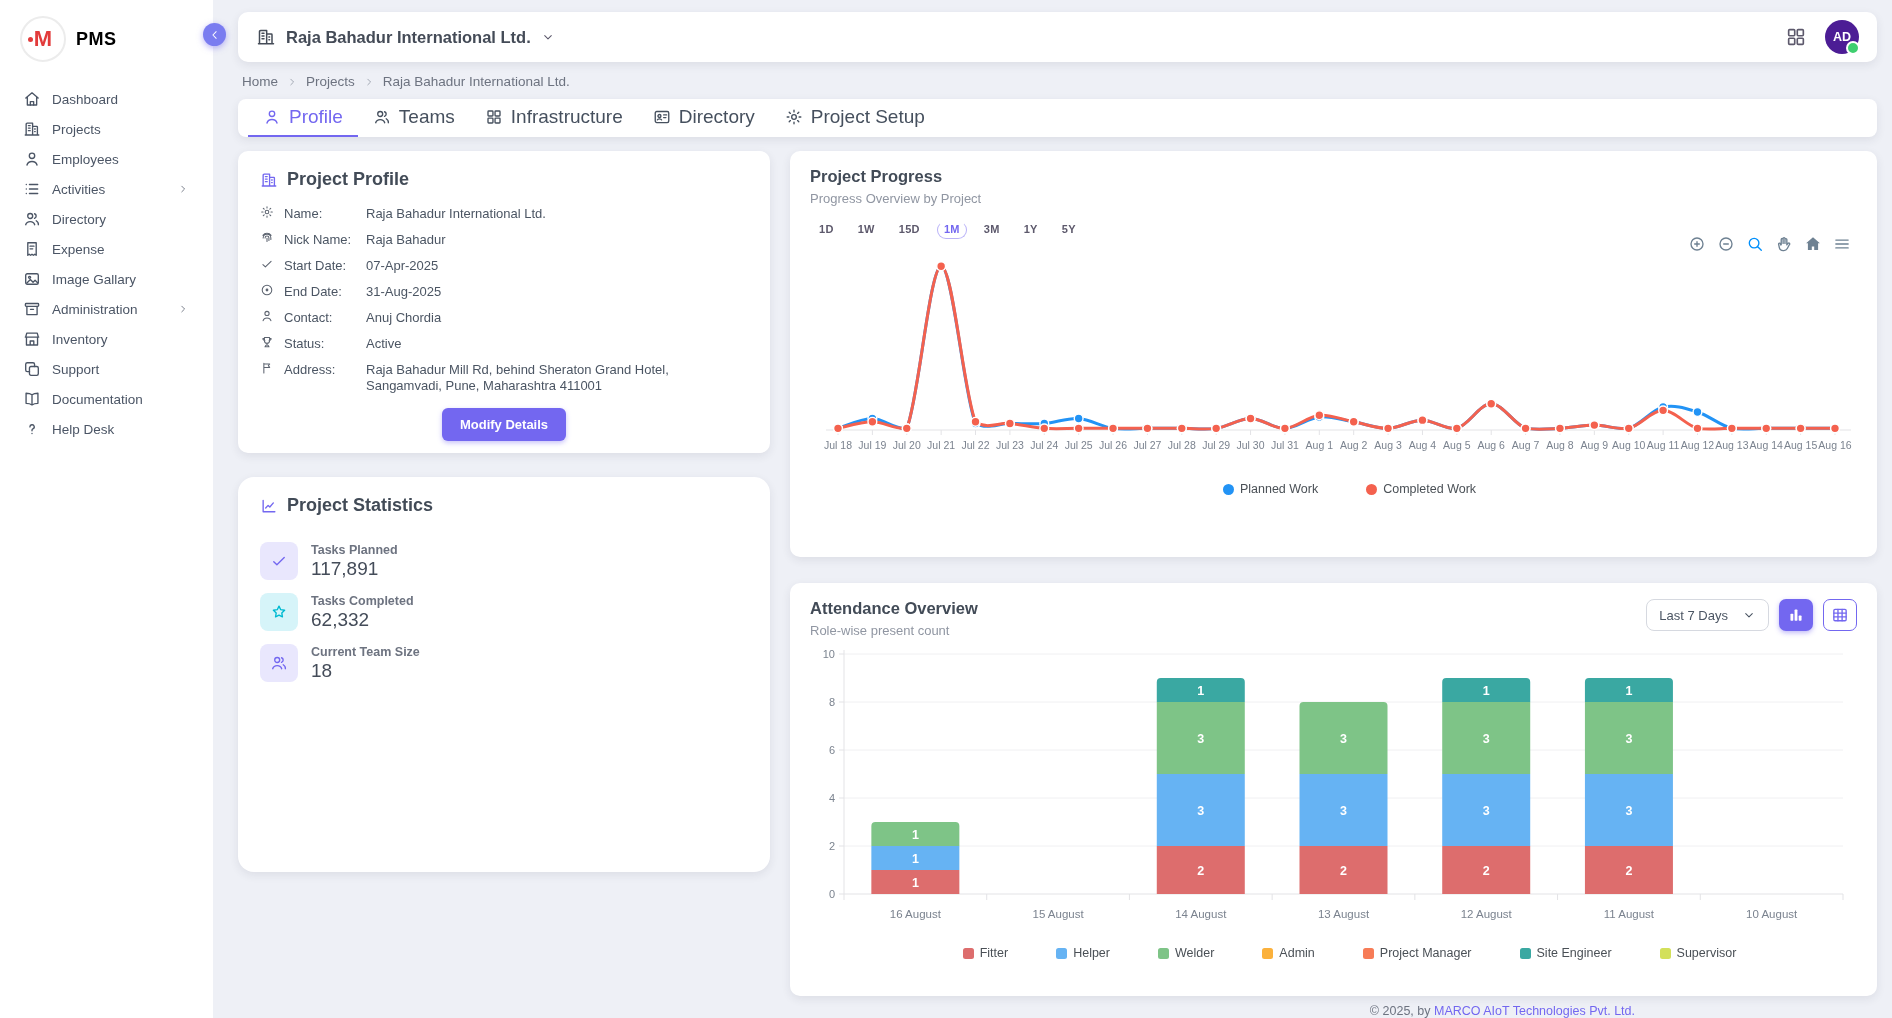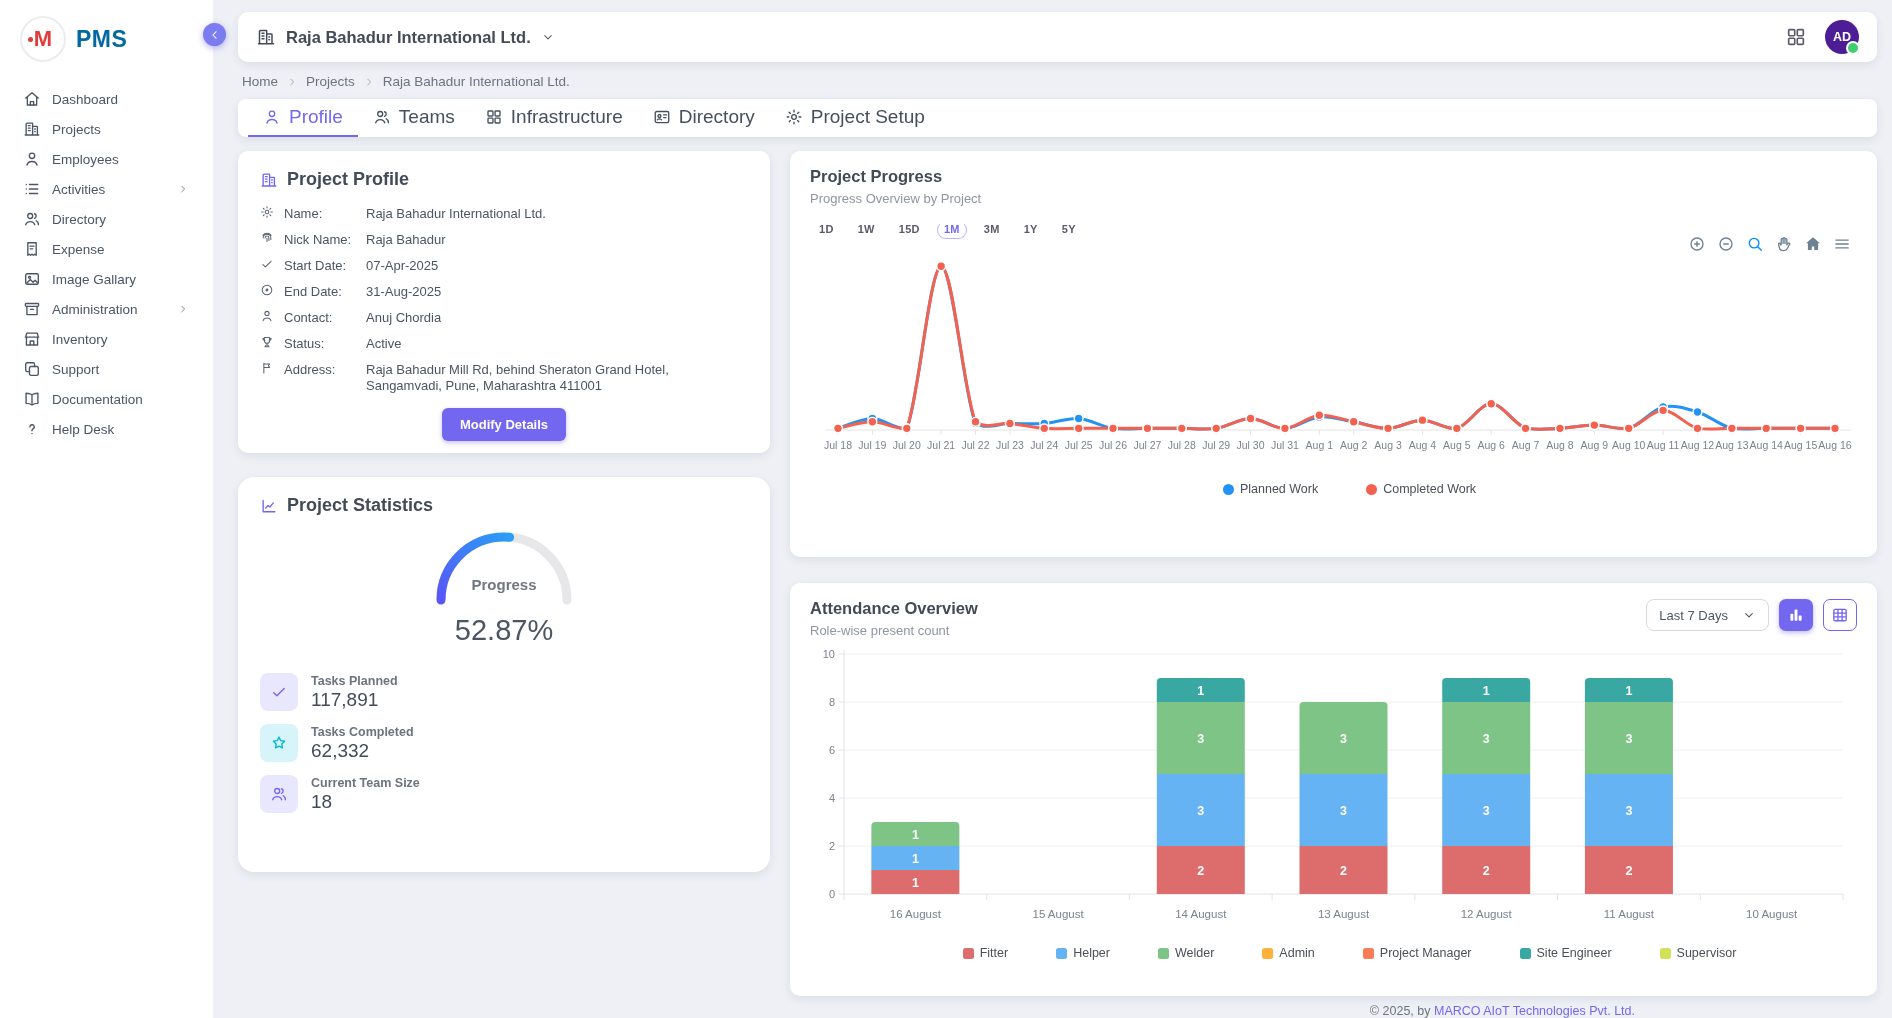--- a/index.html
+++ b/index.html
@@ -10,21 +10,21 @@
   .ic{display:inline-block;width:18px;height:18px;flex:none;line-height:0;}
   .ic svg{width:100%;height:100%;stroke:currentColor;fill:none;stroke-width:1.8;stroke-linecap:round;stroke-linejoin:round;}
   .ic-sm{width:14px;height:14px}.ic-xs{width:12px;height:12px}.ic-lg{width:22px;height:22px}.ic-md{width:20px;height:20px}
 
   
   .sidebar{position:absolute;left:0;top:0;bottom:0;width:213px;background:#fff;z-index:5;}
   .logo-row{display:flex;align-items:center;gap:10px;padding:16px 0 14px 20px;}
   .logo-badge{width:42px;height:42px;border-radius:50%;border:2px solid #ececec;display:flex;align-items:center;justify-content:center;
     color:#e23b3b;font-weight:800;font-size:22px;position:relative;}
   .logo-badge::before{content:"";position:absolute;left:6px;top:19px;width:5px;height:5px;border-radius:50%;background:#e23b3b;}
-  .logo-text{font-size:23px;font-weight:700;color:#0369a1;letter-spacing:.5px;}
+  .logo-text{font-size:18px;font-weight:700;color:#000000;letter-spacing:.5px;}
   .side-items{padding-top:8px;}
   .side-item{display:flex;align-items:center;gap:11px;height:30px;padding:0 24px 0 23px;color:#4b5565;cursor:pointer;}
   .side-item .lbl{font-size:13.5px;flex:1;}
   .side-item .ic{color:#4b5565;}
   .collapse-btn{position:absolute;left:203px;top:23px;width:23px;height:23px;border-radius:50%;background:#7a7cf0;z-index:9;
     display:flex;align-items:center;justify-content:center;color:#fff;box-shadow:0 2px 6px rgba(115,103,240,.5);cursor:pointer;}
 
   
   .main{margin-left:213px;padding:12px 15px 0 25px;position:relative;}
   .card{background:#fff;border-radius:10px;box-shadow:0 3px 10px rgba(47,43,61,.09);}
@@ -368,34 +368,20 @@
           <button class="modify-btn">Modify Details</button>
         </div>
 
         <div class="card stats-card">
           <div class="card-title-row">
             <span class="ic"><svg viewBox="0 0 24 24">
                   <path d="M4.2 4.4v15.2h15.6"></path>
                   <path d="M7.6 14.6l3.2-3.4 2.3 2.2 4.7-5.5"></path>
                 </svg></span>
             <span class="card-title">Project Statistics</span>
-          </div>
-          <div class="gauge-wrap">
-            <svg id="gauge-svg" class="chart-svg" width="152" height="84" viewBox="0 0 150 84">
-                <defs>
-                  <linearGradient id="gaugeGrad" gradientUnits="userSpaceOnUse" x1="12" y1="78" x2="75" y2="8">
-                    <stop offset="0%" stop-color="#5a54f9"></stop>
-                    <stop offset="100%" stop-color="#2b9df5"></stop>
-                  </linearGradient>
-                </defs>
-                <path d="M12 76 A63 63 0 0 1 138 76" stroke="#e7e7ea" stroke-width="9" fill="none" stroke-linecap="round"></path>
-                <path d="M12 76 A63 63 0 0 1 138 76" stroke="url(#gaugeGrad)" stroke-width="9" fill="none" stroke-linecap="round" pathLength="100" stroke-dasharray="52.87 100"></path>
-                <text x="75" y="66" text-anchor="middle" font-size="15" font-weight="bold" fill="#72777f">Progress</text>
-              </svg>
-            <div class="gauge-pct">52.87%</div>
           </div>
           <div class="stat-rows" id="stat-rows">
               <div class="stat-row">
                 <div class="stat-ic" style="background:#e9e7fd;color:#7367f0">
                   <span class="ic"><svg viewBox="0 0 24 24">
                       <path d="M5 12.9l4.2 4.2L19 7.4"></path>
                     </svg></span>
                 </div>
                 <div>
                   <div class="stat-lbl">Tasks Planned</div>

